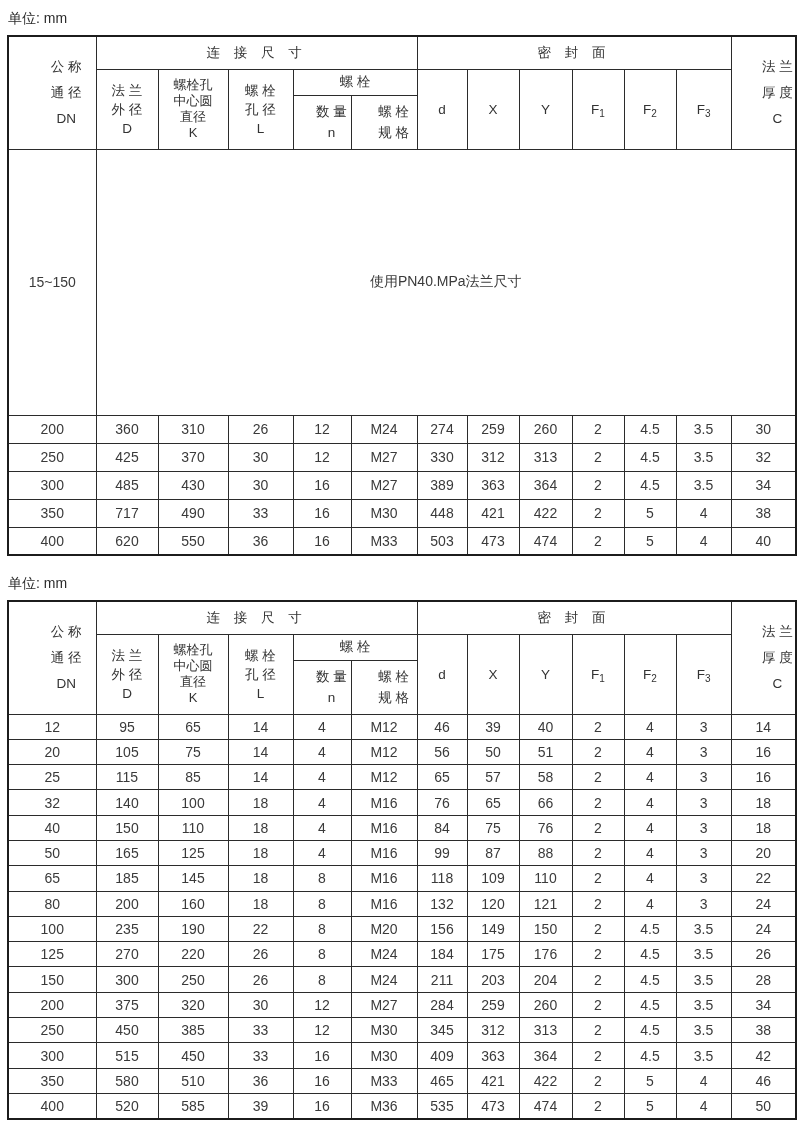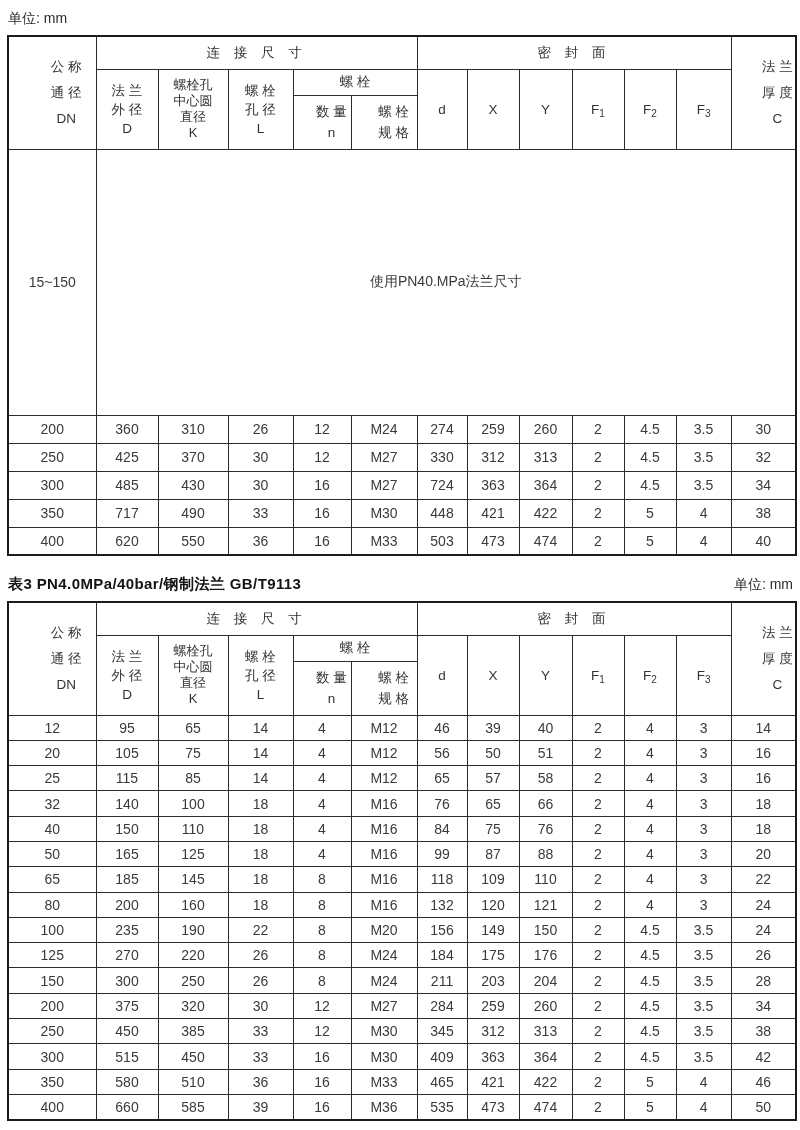--- a/index.html
+++ b/index.html
@@ -130,21 +130,21 @@
             <td>3.5</td>
             <td>32</td>
           </tr>
           <tr>
             <td>300</td>
             <td>485</td>
             <td>430</td>
             <td>30</td>
             <td>16</td>
             <td>M27</td>
-            <td>724</td>
+            <td>389</td>
             <td>363</td>
             <td>364</td>
             <td>2</td>
             <td>4.5</td>
             <td>3.5</td>
             <td>34</td>
           </tr>
           <tr>
             <td>350</td>
             <td>717</td>
@@ -174,21 +174,20 @@
             <td>5</td>
             <td>4</td>
             <td>40</td>
           </tr>
         </tbody>
     </table>
   </section>
 
   <section class="sec2">
     <div class="title-row">
-      <h2 class="tbl-title">表3 PN4.0MPa/40bar/钢制法兰 GB/T9113</h2>
       <span class="unit">单位: mm</span>
     </div>
     <table class="t3">
       <colgroup>
         <col style="width:88px">
           <col style="width:62px">
           <col style="width:70px">
           <col style="width:65px">
         <col style="width:58px">
           <col style="width:66px">
@@ -458,21 +457,21 @@
             <td>465</td>
             <td>421</td>
             <td>422</td>
             <td>2</td>
             <td>5</td>
             <td>4</td>
             <td>46</td>
           </tr>
           <tr>
             <td>400</td>
-            <td>660</td>
+            <td>520</td>
             <td>585</td>
             <td>39</td>
             <td>16</td>
             <td>M36</td>
             <td>535</td>
             <td>473</td>
             <td>474</td>
             <td>2</td>
             <td>5</td>
             <td>4</td>

